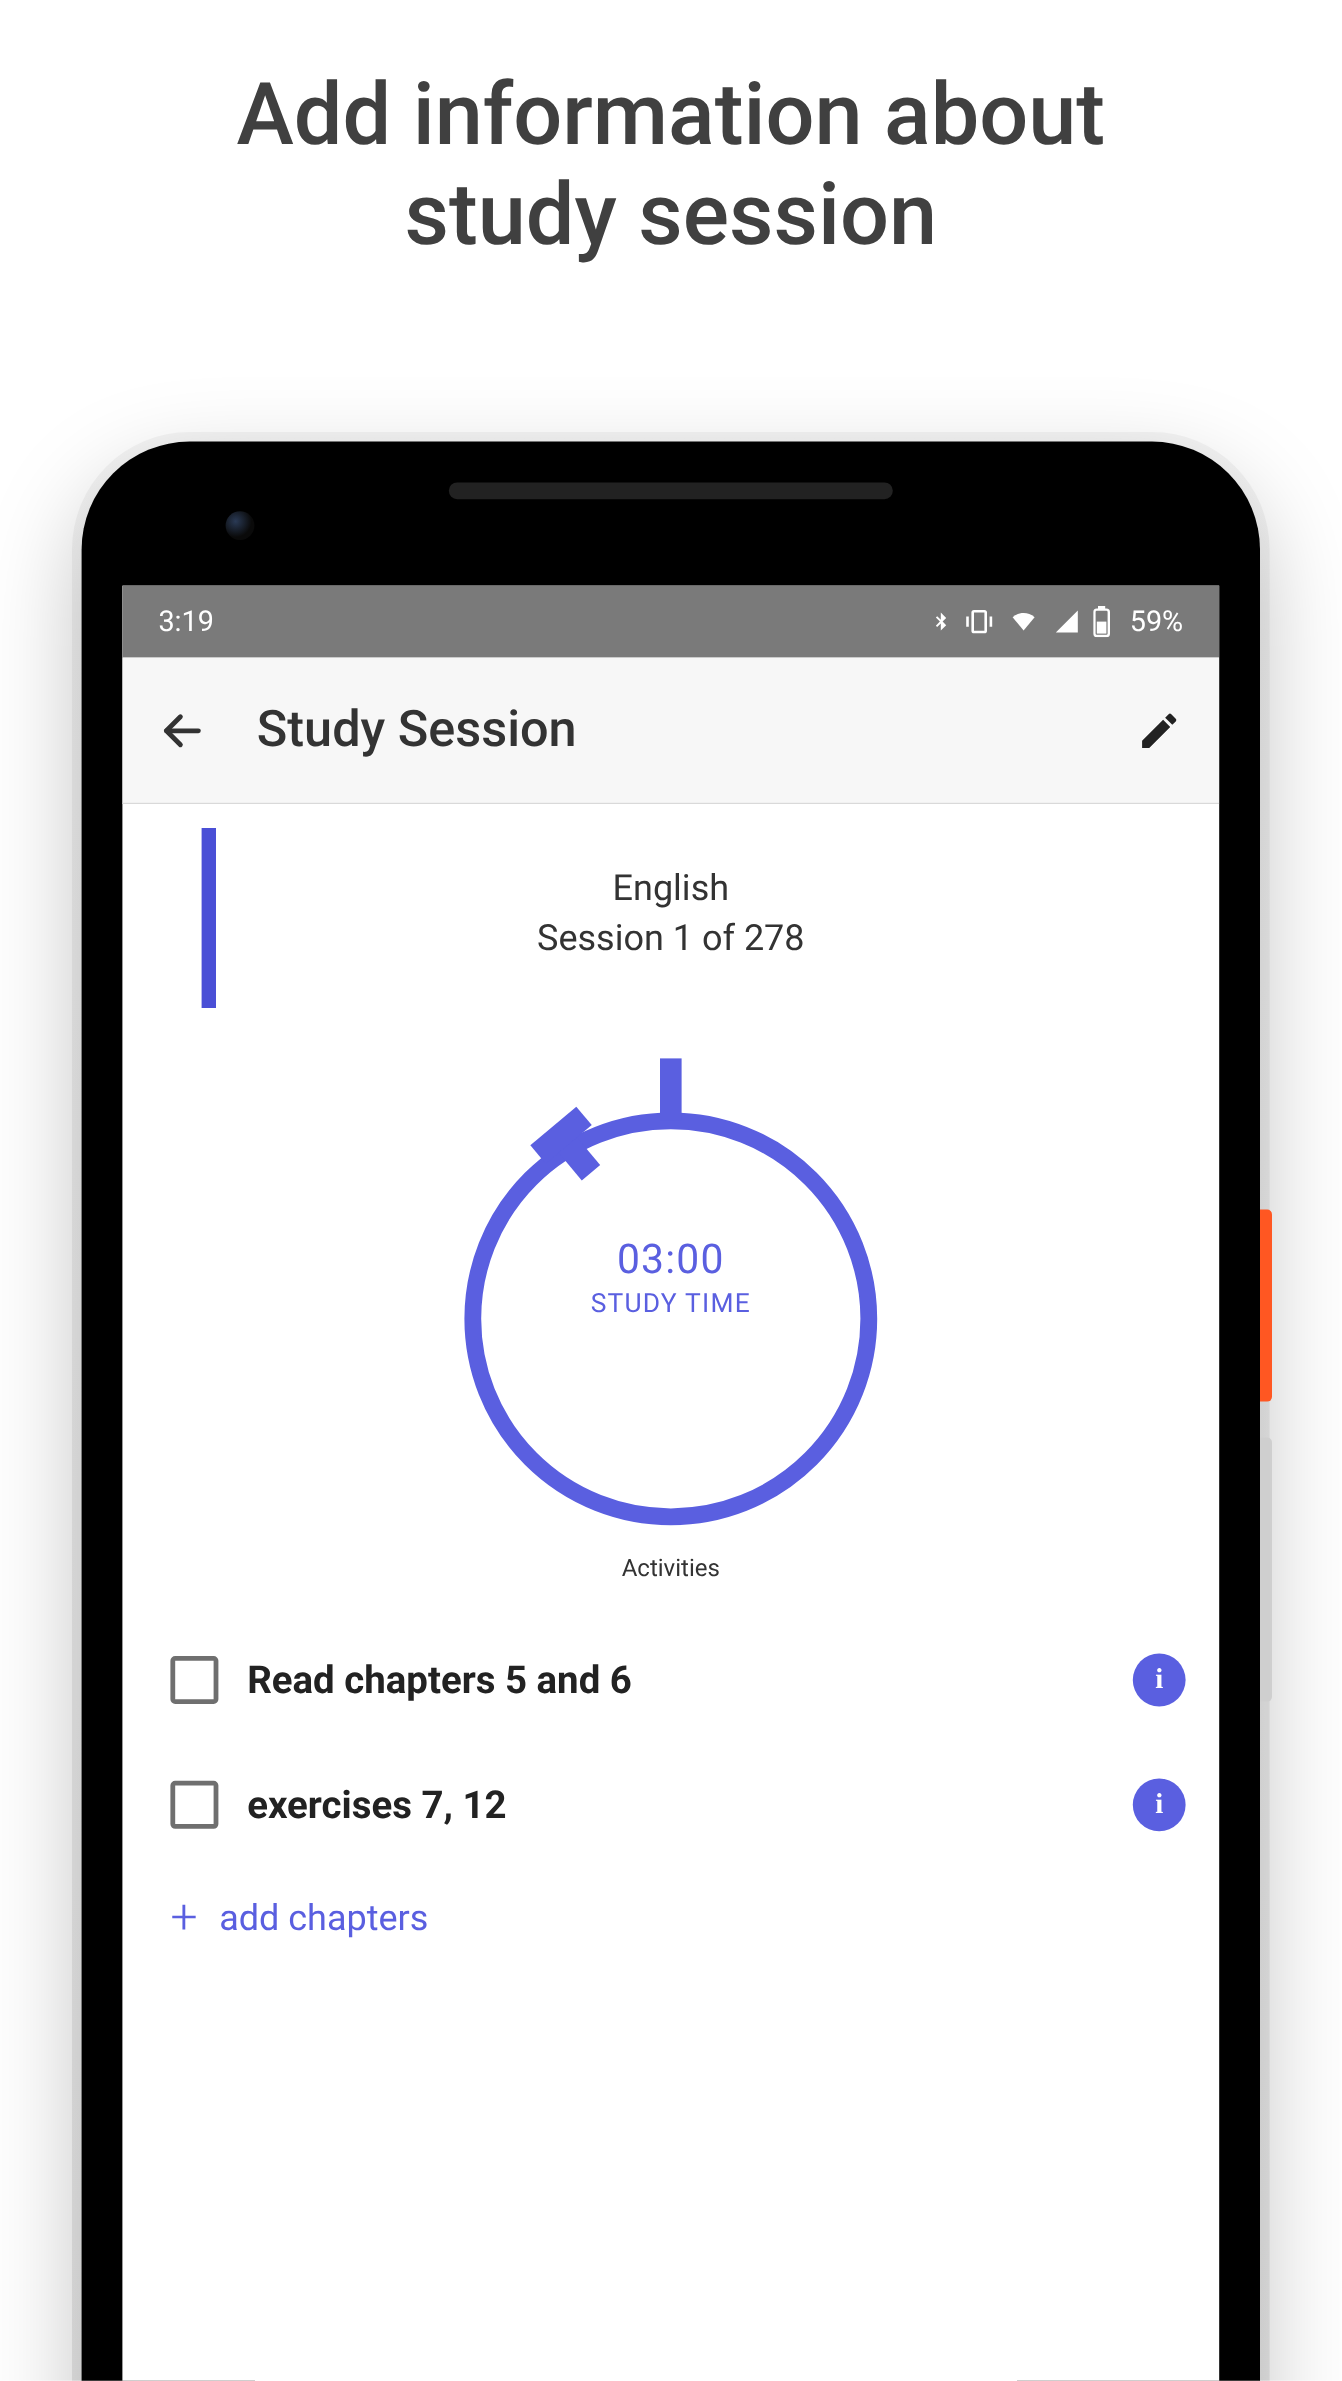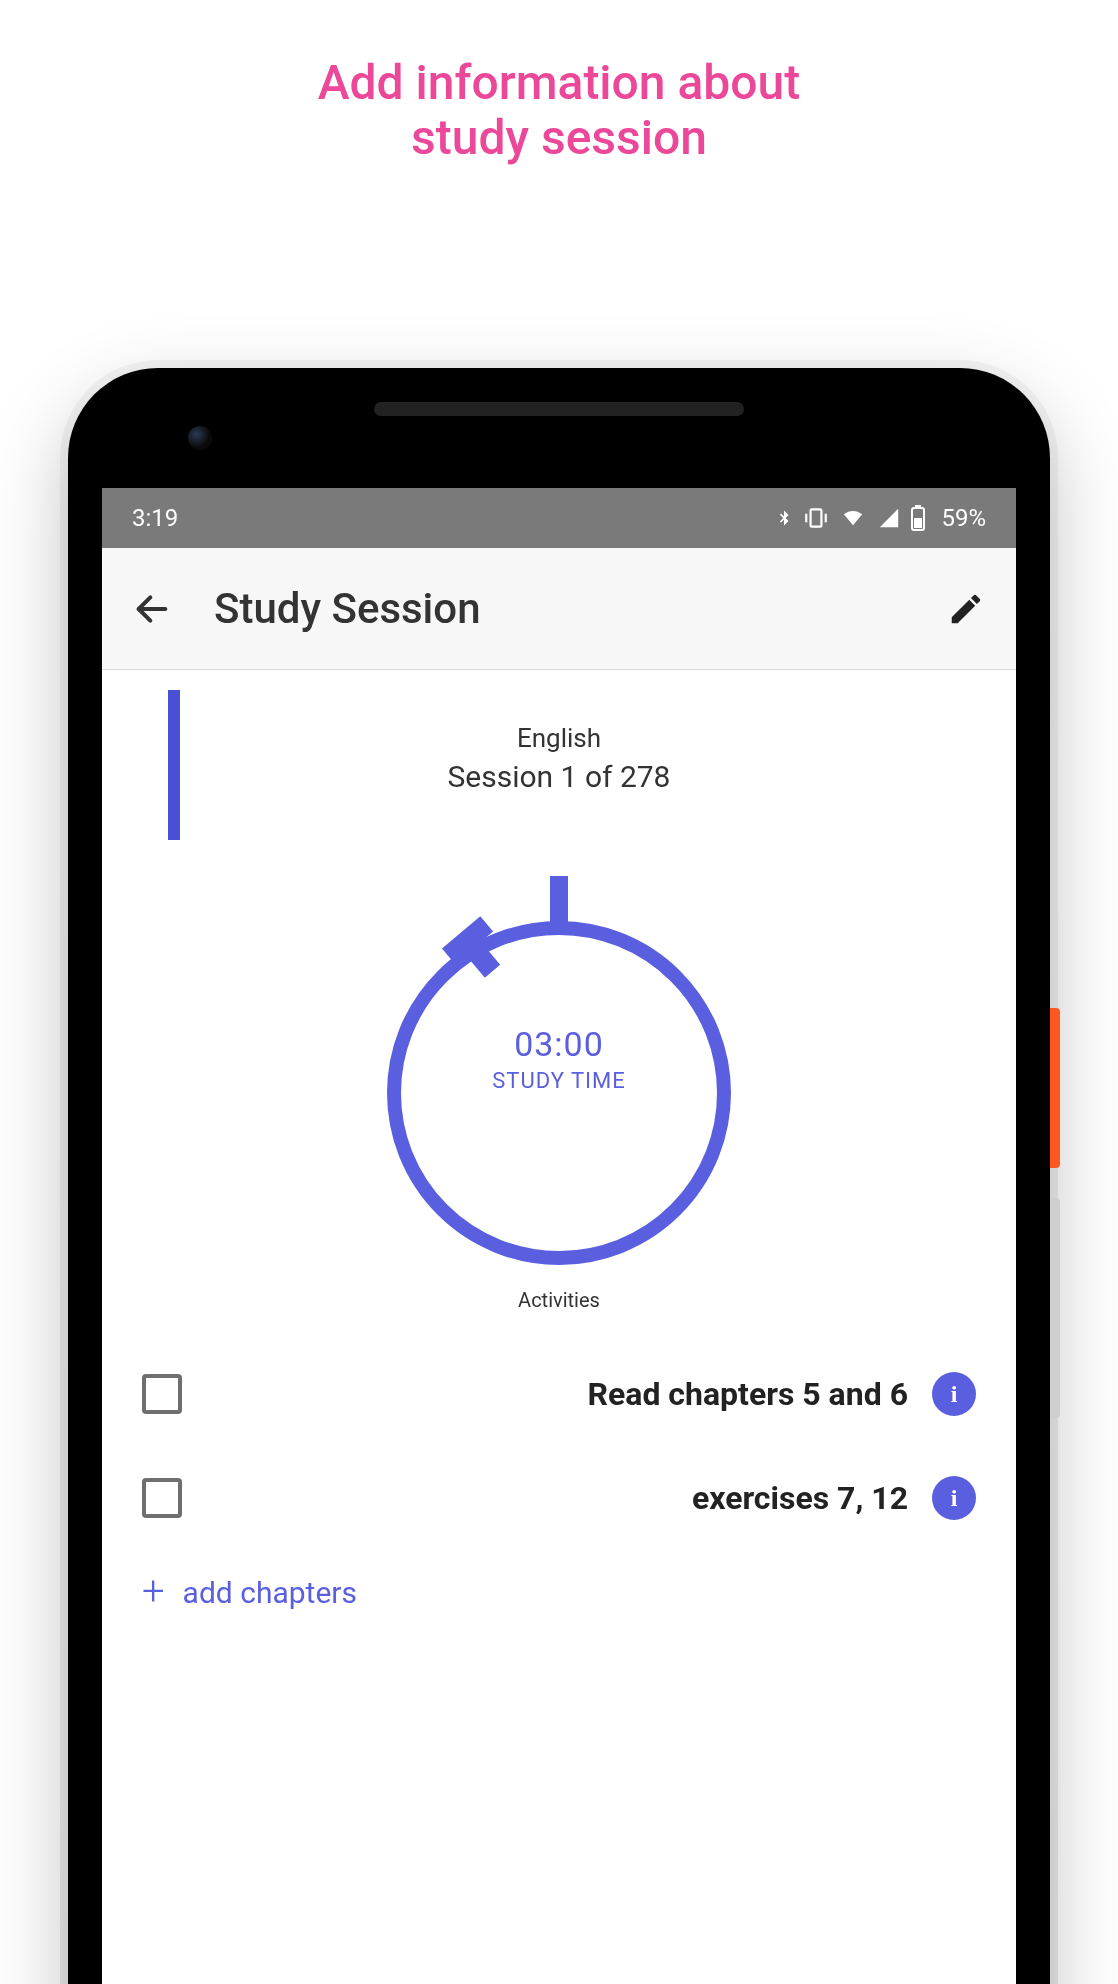--- a/index.html
+++ b/index.html
@@ -9,23 +9,23 @@
     background: #ffffff;
     position: relative;
     overflow: hidden;
   }
 
   .headline {
     position: absolute;
     top: 55px;
     left: 0; right: 0;
     text-align: center;
-    font-size: 48px;
+    font-size: 72px;
     font-weight: 500;
-    color: #ec4899;
+    color: #404040;
     line-height: 1.15;
   }
 
   
   .phone {
     position: absolute;
     top: 368px;
     left: 68px;
     width: 982px;
     height: 1777px; 
@@ -145,21 +145,21 @@
     height:150px;
     background:#4a4fd6;
   }
   .session-meta {
     padding-top:50px;
     text-align:center;
     font-size:30px;
     color:#333;
     line-height:1.4;
   }
-  .session-meta .subject { font-size:26px; }
+  .session-meta .subject { font-size:30px; }
 
   .timer-wrap {
     margin-top:60px;
     display:flex;
     justify-content:center;
   }
   .timer {
     position:relative;
     width:370px;
     height:370px;
@@ -179,21 +179,21 @@
   .timer-text .time { font-size:34px; font-weight:400; letter-spacing:1px; }
   .timer-text .label { font-size:22px; letter-spacing:1px; margin-top:4px; }
 
   .activities-heading {
     margin-top:60px;
     text-align:center;
     font-size:20px;
     color:#333;
   }
 
-  .activity-list { padding: 30px 40px 0 40px; text-align: right; }
+  .activity-list { padding: 30px 28px 0 40px; }
   .activity-row {
     display:flex;
     align-items:center;
     padding:30px 0;
     gap:24px;
   }
   .activity-row .checkbox {
     width:40px; height:40px;
     border:4px solid #6f6f6f;
     border-radius:4px;

